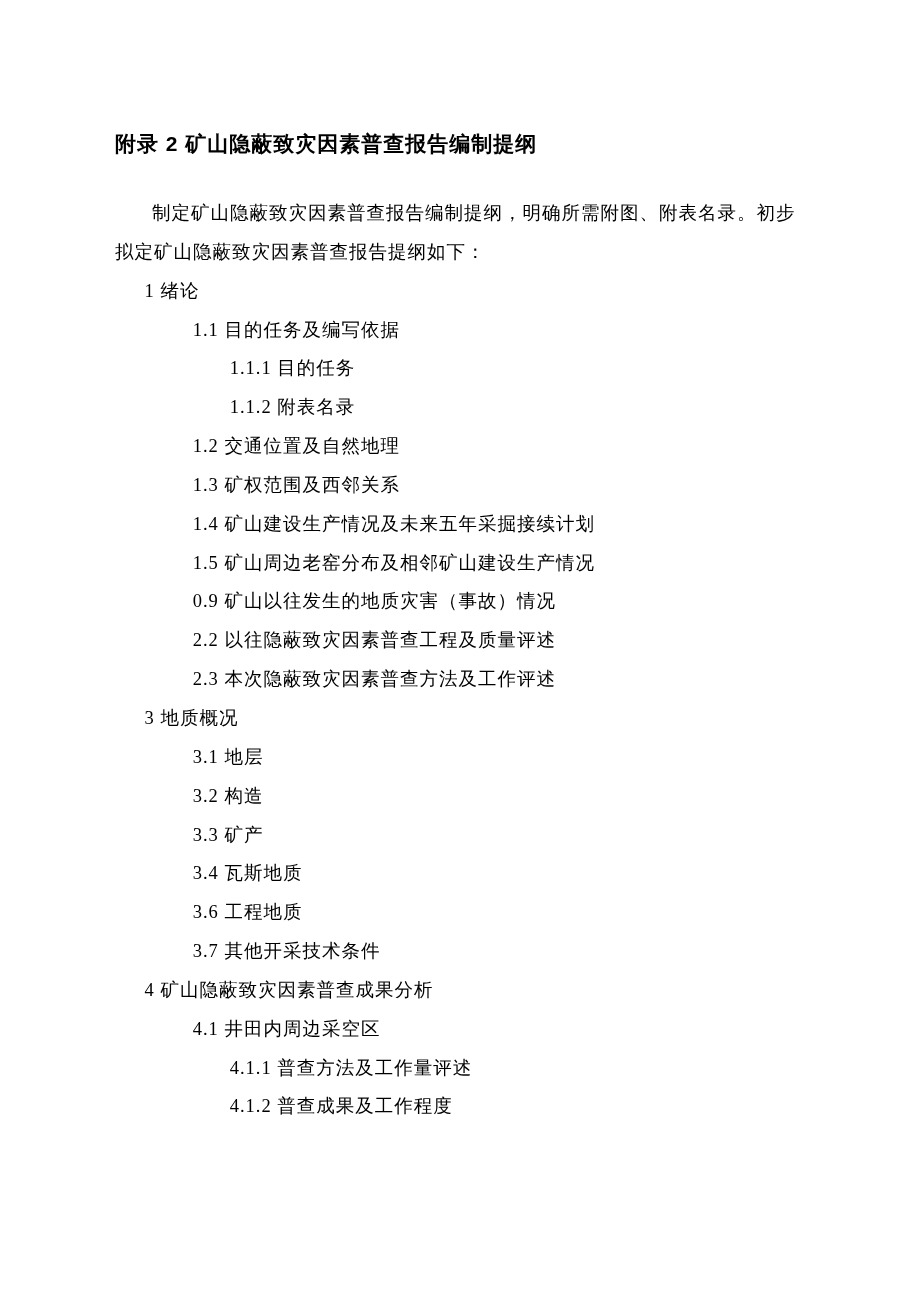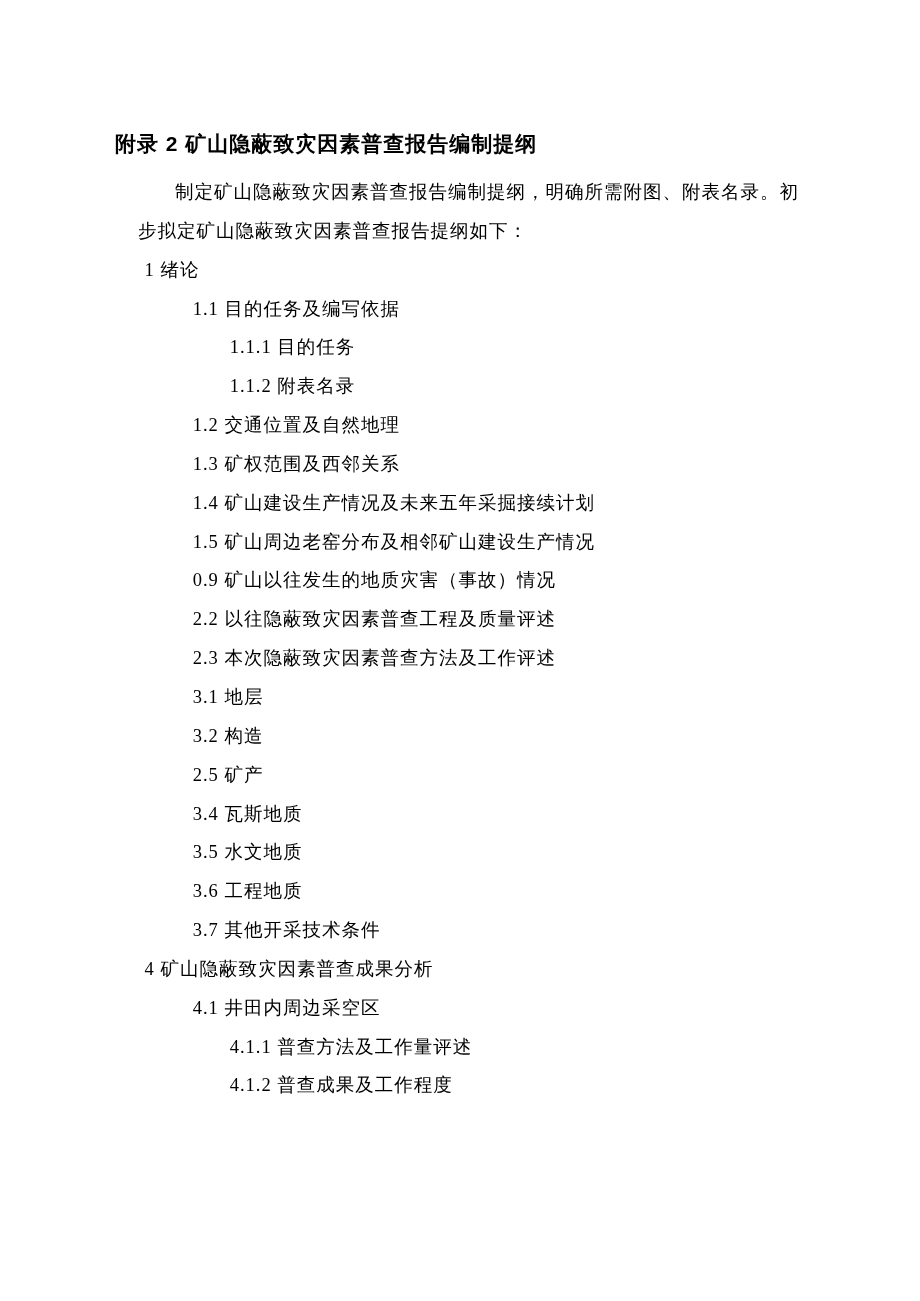--- a/index.html
+++ b/index.html
@@ -13,31 +13,30 @@
     width: 920px;
     min-height: 1301px;
     box-sizing: border-box;
     padding: 130px 115px 100px 115px;
     background: #ffffff;
   }
   .title {
     font-family: "SimHei", "黑体", sans-serif;
     font-size: 21px;
     font-weight: bold;
-    margin-bottom: 15px;
+    margin-bottom: 36px;
     letter-spacing: 1px;
   }
   .body-line {
     font-size: 18.5px;
     line-height: 2.1;
     letter-spacing: 1px;
   }
   .para {
     text-indent: 2em;
-    margin-left: 23px;
   }
   .l0 { padding-left: 1.6em; }
   .l1 { padding-left: 4.2em; }
   .l2 { padding-left: 6.2em; }
 </style>
 </head>
 <body>
 
 <div class="page">
 
@@ -51,25 +50,25 @@
   <div class="body-line l2">1.1.2 附表名录</div>
   <div class="body-line l1">1.2 交通位置及自然地理</div>
   <div class="body-line l1">1.3 矿权范围及西邻关系</div>
   <div class="body-line l1">1.4 矿山建设生产情况及未来五年采掘接续计划</div>
   <div class="body-line l1">1.5 矿山周边老窑分布及相邻矿山建设生产情况</div>
   <div class="body-line l1">0.9 矿山以往发生的地质灾害（事故）情况</div>
 
   <div class="body-line l1">2.2 以往隐蔽致灾因素普查工程及质量评述</div>
   <div class="body-line l1">2.3 本次隐蔽致灾因素普查方法及工作评述</div>
 
+  <div class="body-line l0">3 地质概况</div>
   <div class="body-line l1">3.1 地层</div>
   <div class="body-line l1">3.2 构造</div>
-  <div class="body-line l1">2.5 矿产</div>
+  <div class="body-line l1">3.3 矿产</div>
   <div class="body-line l1">3.4 瓦斯地质</div>
-  <div class="body-line l1">3.5 水文地质</div>
   <div class="body-line l1">3.6 工程地质</div>
   <div class="body-line l1">3.7 其他开采技术条件</div>
 
   <div class="body-line l0">4 矿山隐蔽致灾因素普查成果分析</div>
   <div class="body-line l1">4.1 井田内周边采空区</div>
   <div class="body-line l2">4.1.1 普查方法及工作量评述</div>
   <div class="body-line l2">4.1.2 普查成果及工作程度</div>
 
 </div>
 

